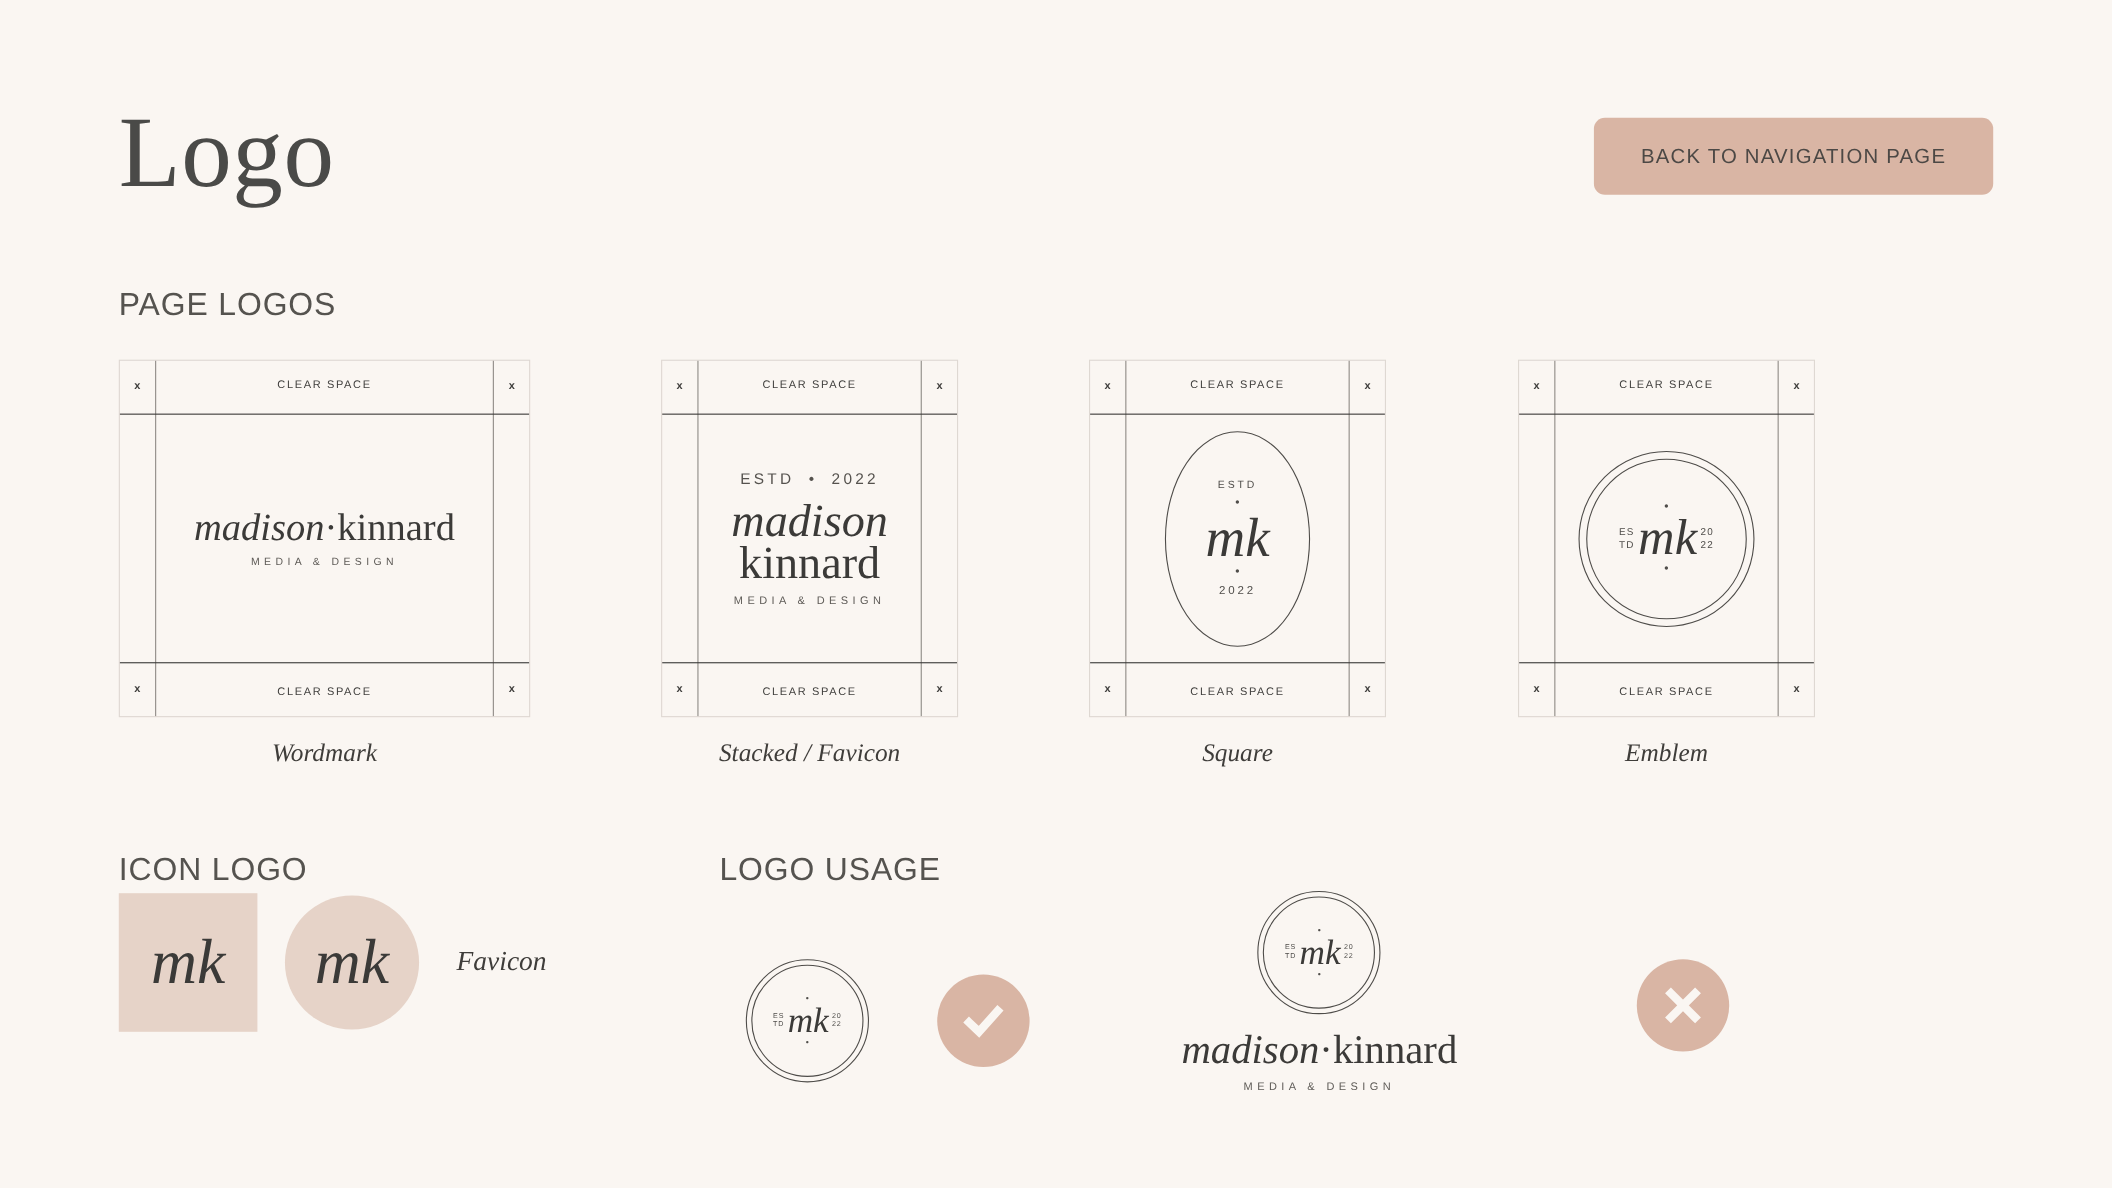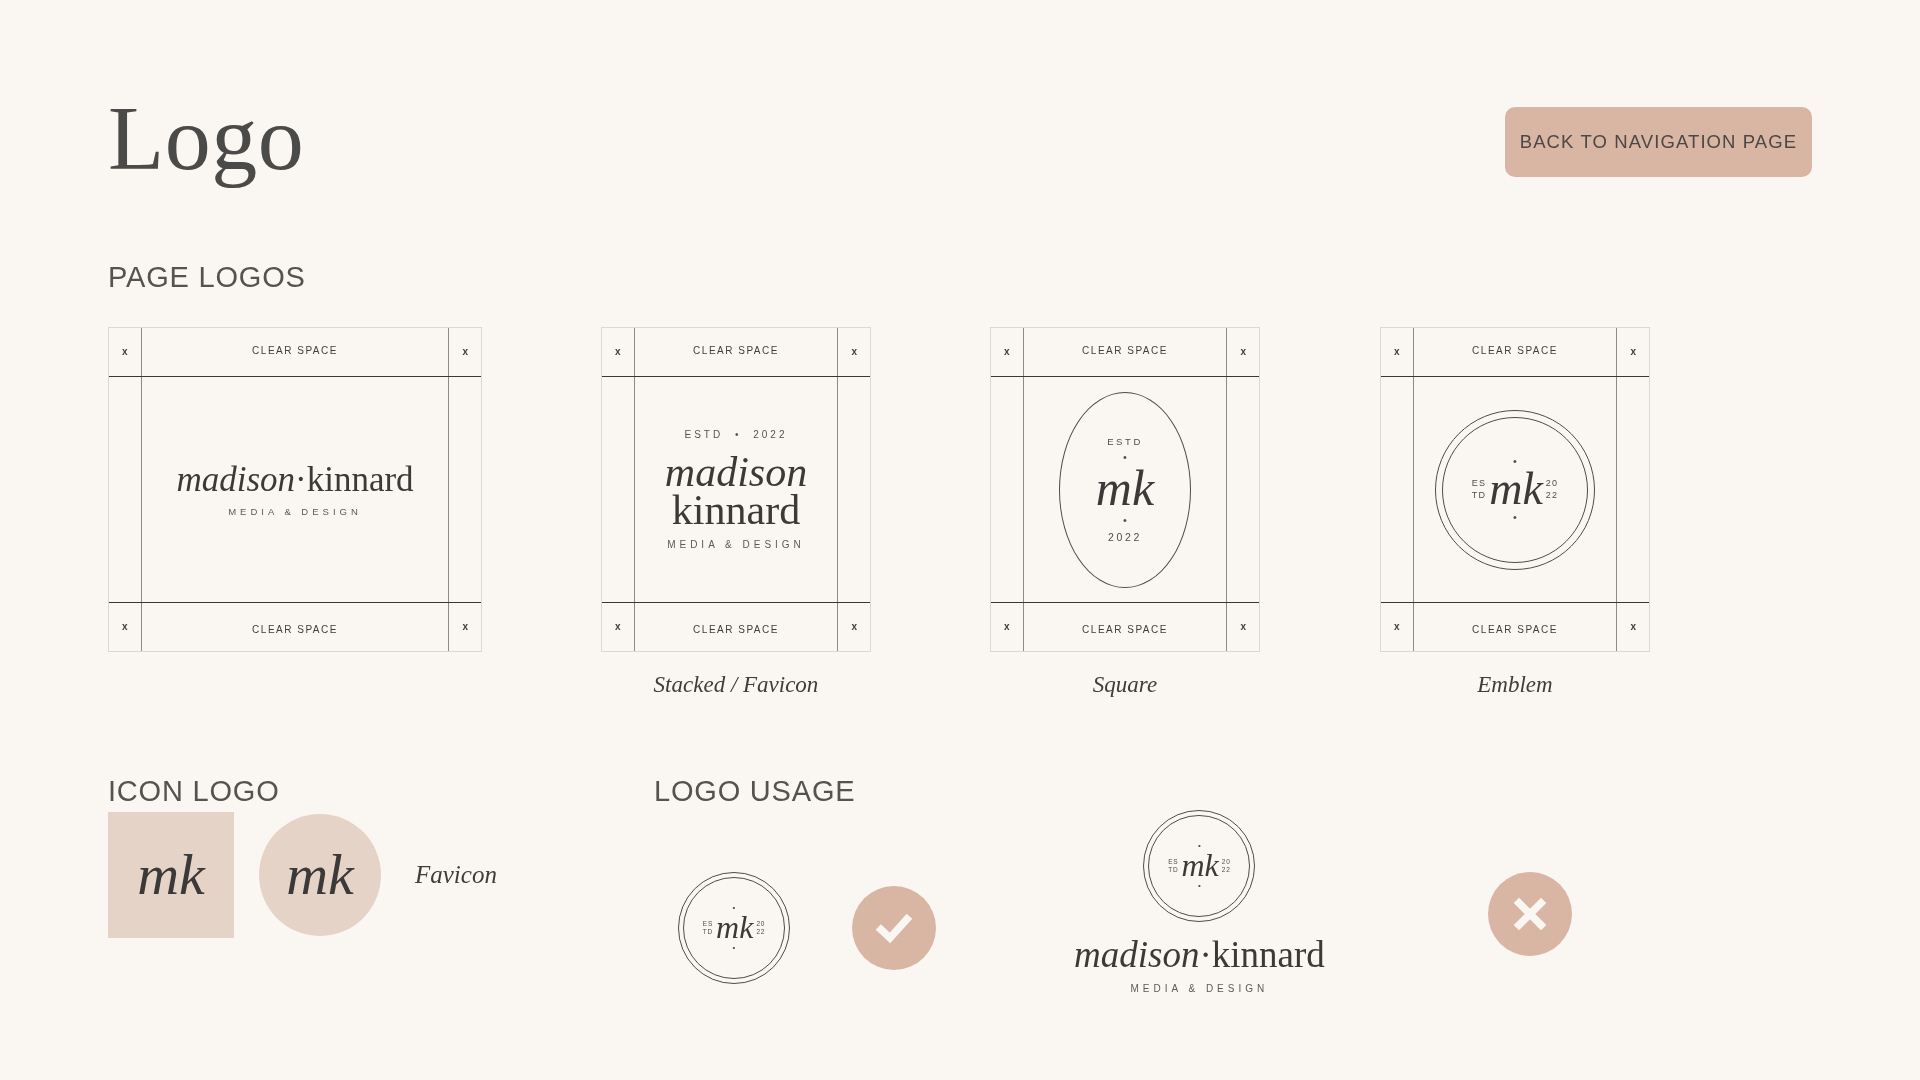--- a/index.html
+++ b/index.html
@@ -23,21 +23,21 @@
     font-weight: 400;
     color: #4a4a48;
     letter-spacing: 0.5px;
     line-height: 1;
   }
 
   .nav-button {
     position: absolute;
     right: 108px;
     top: 107px;
-    width: 307px;
+    width: 363px;
     height: 70px;
     background: #d9b5a4;
     border: none;
     border-radius: 10px;
     color: #4c4845;
     font-family: "Liberation Sans", sans-serif;
     font-size: 18.5px;
     letter-spacing: 1.1px;
     cursor: pointer;
     display: flex;
@@ -139,21 +139,21 @@
   .wordmark .wm-name .dot { font-style: normal; }
   .wordmark .wm-tag {
     font-family: "Liberation Sans", sans-serif;
     color: #5d5a56;
     letter-spacing: 4px;
     margin-top: 9px;
   }
 
   .stacked { text-align: center; line-height: 1; }
   .stacked .estd {
-    font-size: 10px;
+    font-size: 14px;
     letter-spacing: 3px;
     color: #55524e;
     margin-bottom: 11px;
   }
   .stacked .l1 {
     font-family: "Liberation Serif", serif;
     font-style: italic;
     font-size: 42px;
     color: #3b3a38;
   }
@@ -330,20 +330,21 @@
 
       <div class="logo-stage">
         <div class="wordmark">
           <div class="wm-name" style="font-size:35px;">
             <span class="it">madison</span><span class="dot">·</span><span>kinnard</span>
           </div>
           <div class="wm-tag" style="font-size:9.5px;">MEDIA &amp; DESIGN</div>
         </div>
       </div>
     </div>
+    <div class="caption">Wordmark</div>
   </div>
 
   <div class="card" style="left:601px; width:270px;">
     <div class="frame">
       <div class="vline" style="left:32px;"></div>
       <div class="vline" style="right:32px;"></div>
       <div class="hline top"></div>
       <div class="hline bottom"></div>
 
       <div class="cs-label top">CLEAR SPACE</div>

